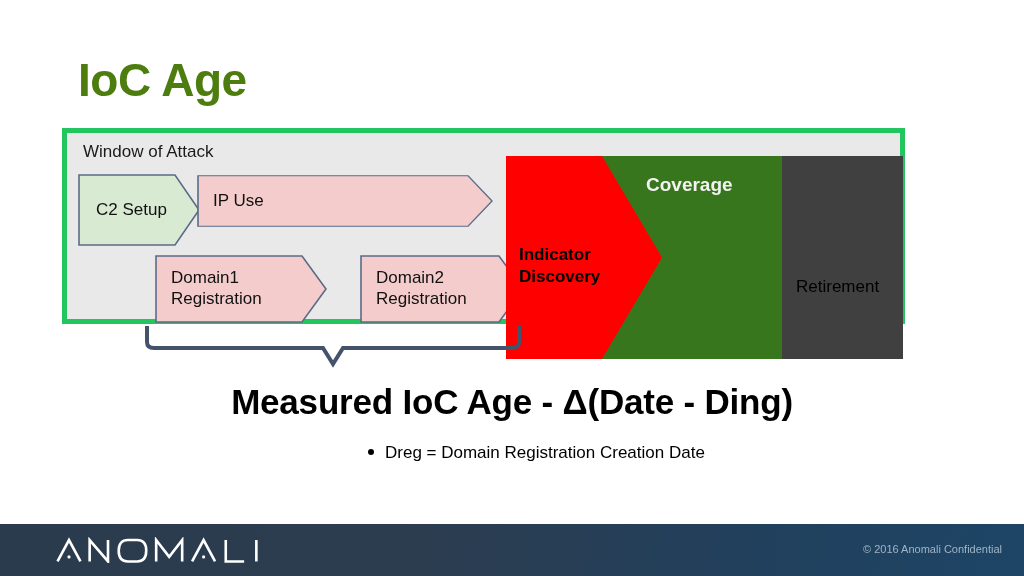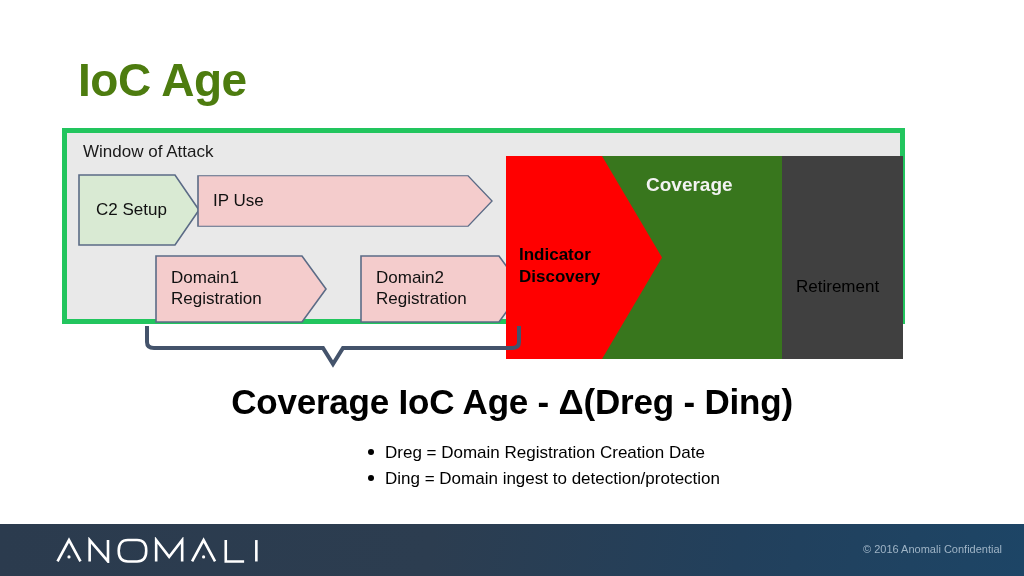--- a/index.html
+++ b/index.html
@@ -312,30 +312,26 @@
       <div id="label-retirement">Retirement</div>
     </div>
   </div>
 
   <div id="brace">
     <svg viewBox="0 0 380 42" preserveAspectRatio="none">
       <path d="M4,2 L4,16 Q4,22 11,22 L180,22 L190,38 L200,22 L369,22 Q376,22 376,16 L376,2" fill="none" stroke="#44536b" stroke-width="4" stroke-linecap="square" stroke-linejoin="miter"></path>
     </svg>
   </div>
 
-  <div id="measured-line">Coverage IoC Age - Δ(Dreg - Ding)</div>
+  <div id="measured-line">Measured IoC Age - Δ(Date - Ding)</div>
 
   <ul id="bullets">
     <li>
       <span class="bullet-dot"></span>
       <span>Dreg = Domain Registration Creation Date</span>
-    </li>
-    <li>
-      <span class="bullet-dot"></span>
-      <span>Ding = Domain ingest to detection/protection</span>
     </li>
   </ul>
 
   <div id="footer">
     <svg id="logo-anomali" viewBox="0 0 300 34">
       <g fill="none" stroke="#ffffff" stroke-width="3.4" stroke-linecap="butt" stroke-linejoin="miter">
 
         <path d="M2,32 L17,4 L32,32"></path>
 
         <path d="M44,32 L44,4 L68,32 L68,4"></path>

